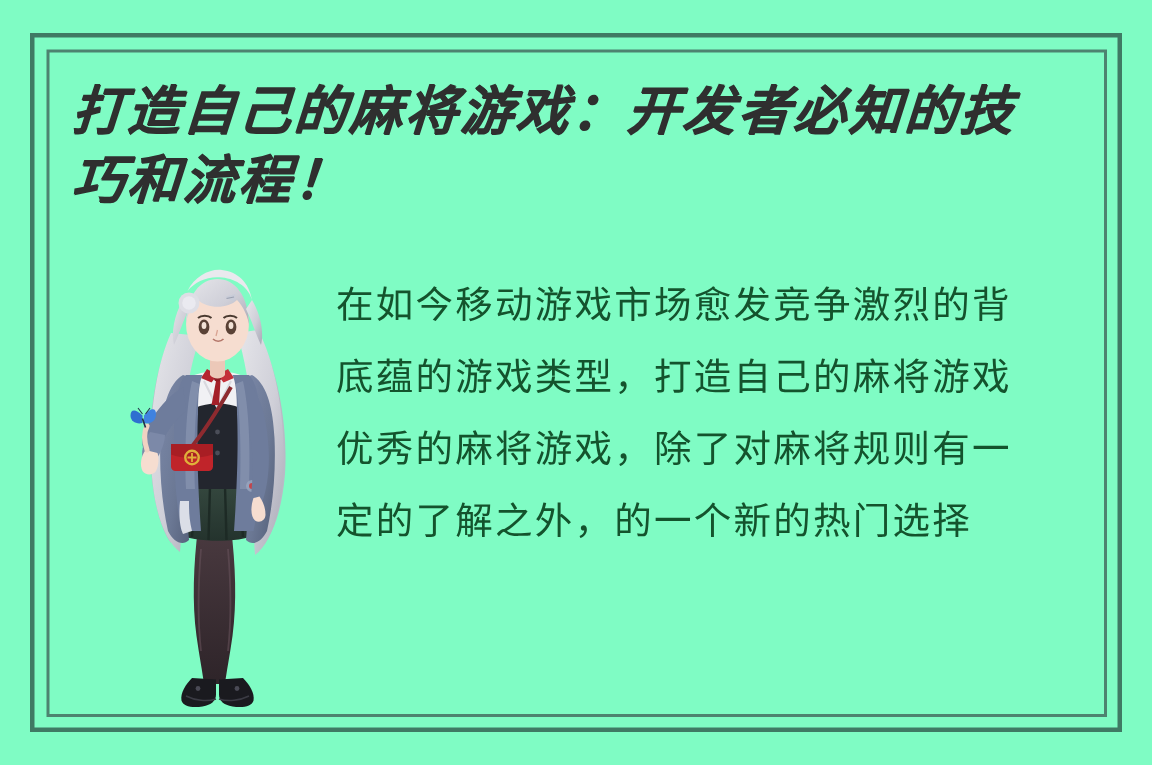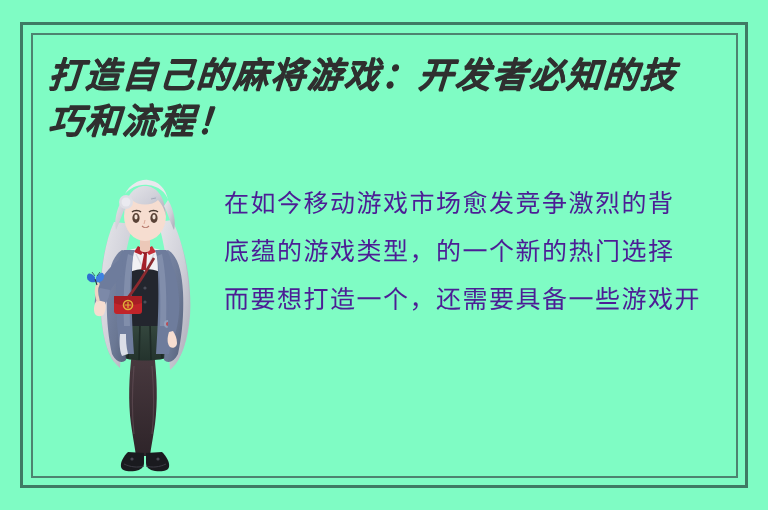--- a/index.html
+++ b/index.html
@@ -68,21 +68,21 @@
   
   .body-block {
     position: absolute;
     left: 224px;
     top: 180px;
     width: 512px;
   }
   .body-line {
     font-family: "DejaVu Serif", "Liberation Serif", serif;
     font-size: 25px;
-    color: #4c1d95;
+    color: #14532d;
     letter-spacing: 1.5px;
     line-height: 48px;
     white-space: nowrap;
     overflow: hidden;
   }
 
   
   .character {
     position: absolute;
     left: 62px;
@@ -104,22 +104,23 @@
   <div class="frame-outer"></div>
   <div class="frame-inner"></div>
 
   <div class="title-block">
     <div class="title-line">打造自己的麻将游戏：开发者必知的技</div>
     <div class="title-line">巧和流程！</div>
   </div>
 
   <div class="body-block">
     <div class="body-line">在如今移动游戏市场愈发竞争激烈的背</div>
-    <div class="body-line">底蕴的游戏类型，的一个新的热门选择</div>
-    <div class="body-line">而要想打造一个，还需要具备一些游戏开</div>
+    <div class="body-line">底蕴的游戏类型，打造自己的麻将游戏</div>
+    <div class="body-line">优秀的麻将游戏，除了对麻将规则有一</div>
+    <div class="body-line">定的了解之外，的一个新的热门选择</div>
   </div>
 
   <div class="character">
     <svg viewBox="0 0 165 300" xmlns="http://www.w3.org/2000/svg">
       <defs>
         <linearGradient id="hairG" x1="0" y1="0" x2="1" y2="1">
           <stop offset="0%" stop-color="#e6e6ea"></stop>
           <stop offset="55%" stop-color="#cfcfd8"></stop>
           <stop offset="100%" stop-color="#a9a9b6"></stop>
         </linearGradient>

